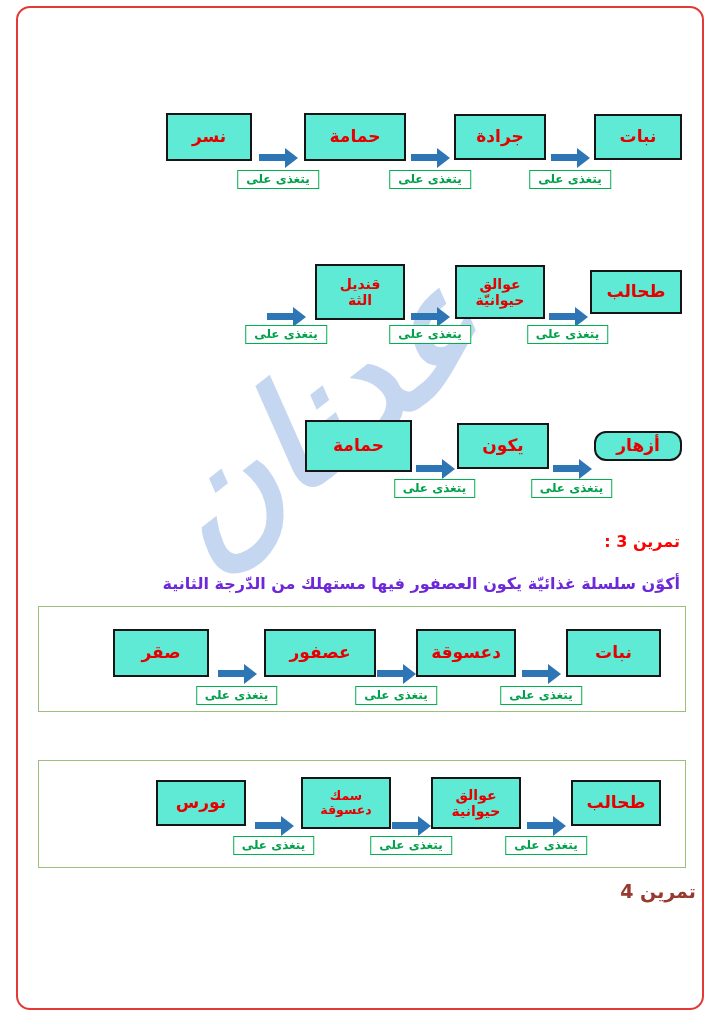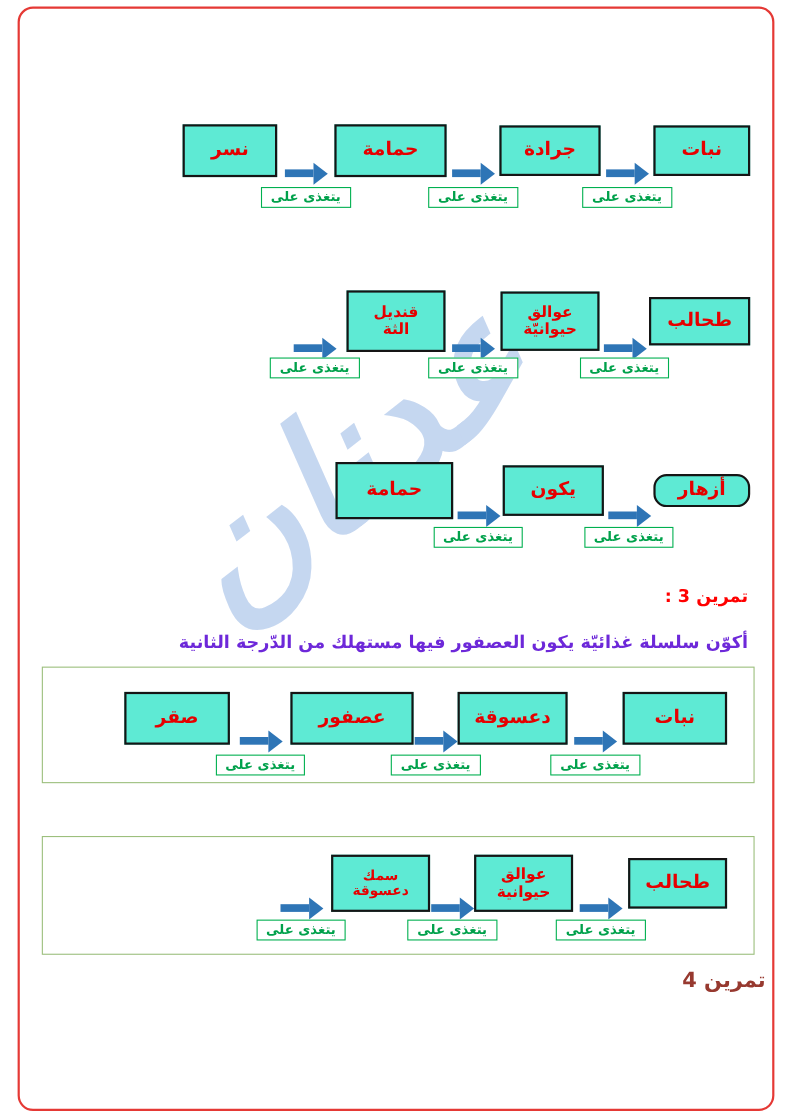--- a/index.html
+++ b/index.html
@@ -128,17 +128,18 @@
       <div class="link" style="width:40px;height:52px;">
         <div class="arrow"></div>
         <div class="feeds">يتغذى على</div>
       </div>
       <div class="box xs" style="width:90px;height:52px;">سمك
 دعسوقة</div>
       <div class="link" style="width:55px;height:52px;">
         <div class="arrow"></div>
         <div class="feeds">يتغذى على</div>
       </div>
+      <div class="box" style="width:90px;height:46px;">نورس</div>
     </div>
   </div>
 
   <div class="h-dark" style="top:880px;">تمرين 4</div>
 </div>
 
 </body></html>

